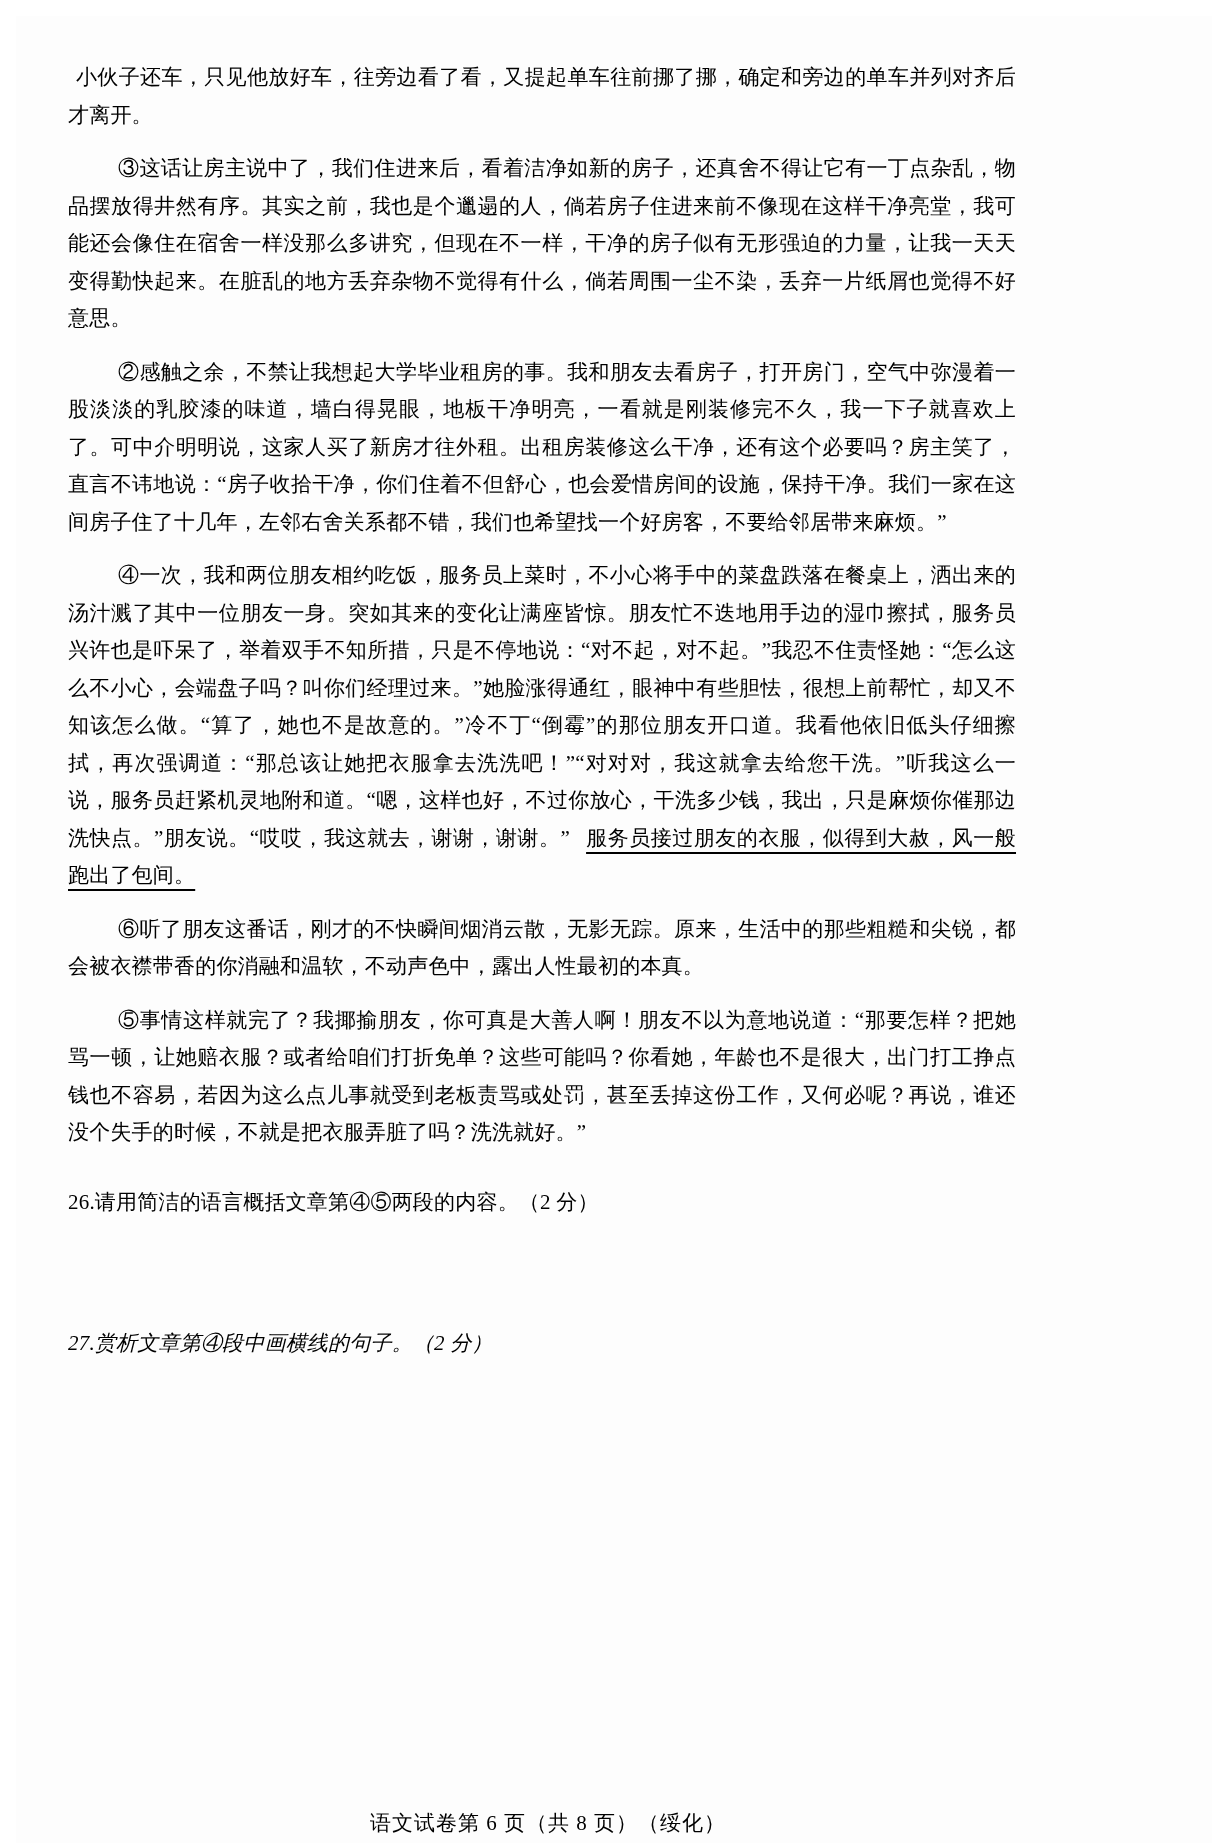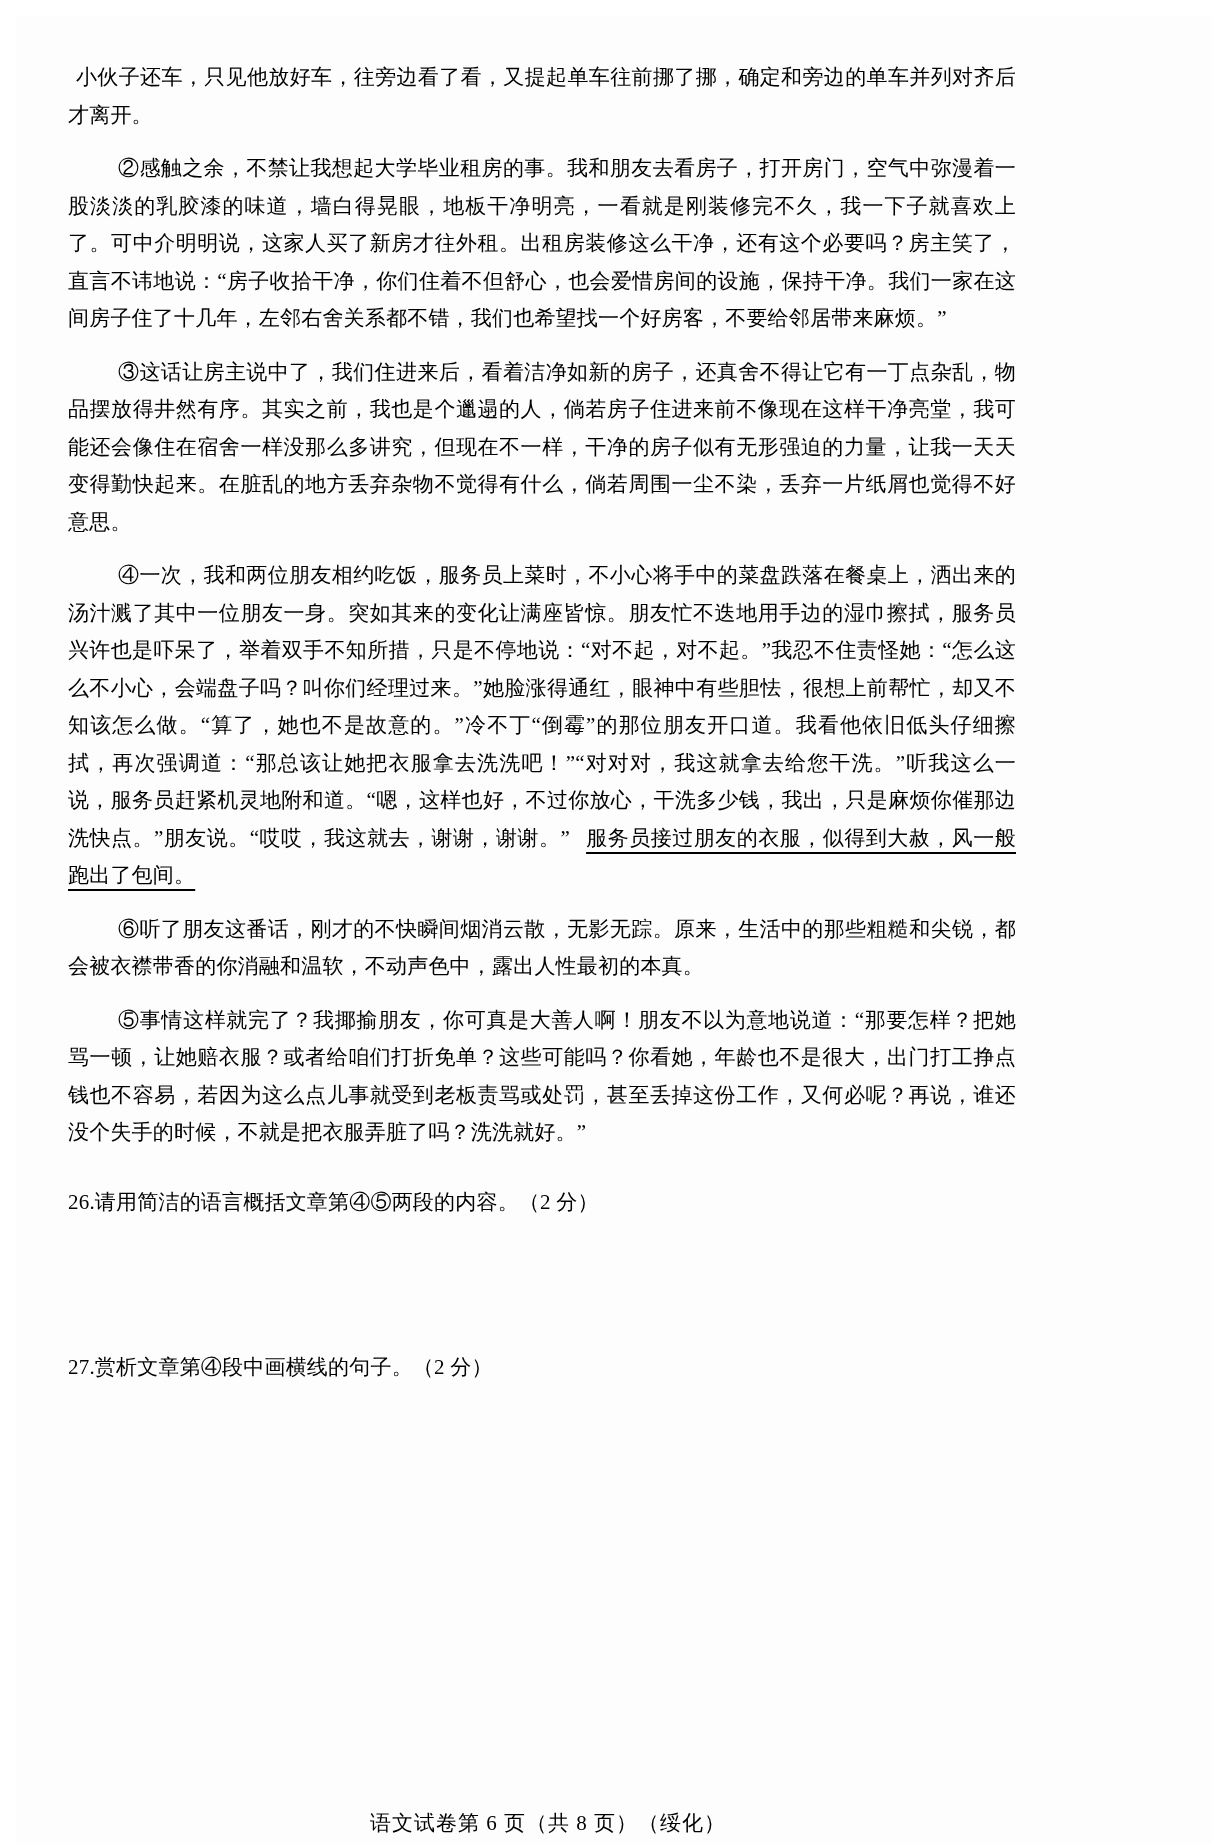--- a/index.html
+++ b/index.html
@@ -25,21 +25,21 @@
   }
   .para { text-align: justify; }
   .para.indent { text-indent: 2em; }
   .underlined {
     text-decoration: underline;
     text-underline-offset: 7px;
     text-decoration-thickness: 1.5px;
   }
   .questions { margin-top: 0; }
   .question { text-align: justify; }
-  .question + .question { margin-top: 112px; }
+  .question + .question { margin-top: 88px; font-style: italic; }
   .question.hanging {
     padding-left: 72px;
     text-indent: -72px;
   }
   .page-footer {
     position: absolute;
     left: 0;
     top: 1781px;
     width: 1064px;
     text-align: center;
@@ -48,22 +48,22 @@
     letter-spacing: 1px;
   }
 </style>
 </head>
 <body>
 
 <div class="page">
   <div class="content">
     <div id="passage">
         <p class="para"><span>小伙子还车，只见他放好车，往旁边看了看，又提起单车往前挪了挪，确定和旁边的单车并列对齐后才离开。</span></p>
+        <p class="para indent"><span>③这话让房主说中了，我们住进来后，看着洁净如新的房子，还真舍不得让它有一丁点杂乱，物品摆放得井然有序。其实之前，我也是个邋遢的人，倘若房子住进来前不像现在这样干净亮堂，我可能还会像住在宿舍一样没那么多讲究，但现在不一样，干净的房子似有无形强迫的力量，让我一天天变得勤快起来。在脏乱的地方丢弃杂物不觉得有什么，倘若周围一尘不染，丢弃一片纸屑也觉得不好意思。</span></p>
         <p class="para indent"><span>②感触之余，不禁让我想起大学毕业租房的事。我和朋友去看房子，打开房门，空气中弥漫着一股淡淡的乳胶漆的味道，墙白得晃眼，地板干净明亮，一看就是刚装修完不久，我一下子就喜欢上了。可中介明明说，这家人买了新房才往外租。出租房装修这么干净，还有这个必要吗？房主笑了，直言不讳地说：“房子收拾干净，你们住着不但舒心，也会爱惜房间的设施，保持干净。我们一家在这间房子住了十几年，左邻右舍关系都不错，我们也希望找一个好房客，不要给邻居带来麻烦。”</span></p>
-        <p class="para indent"><span>③这话让房主说中了，我们住进来后，看着洁净如新的房子，还真舍不得让它有一丁点杂乱，物品摆放得井然有序。其实之前，我也是个邋遢的人，倘若房子住进来前不像现在这样干净亮堂，我可能还会像住在宿舍一样没那么多讲究，但现在不一样，干净的房子似有无形强迫的力量，让我一天天变得勤快起来。在脏乱的地方丢弃杂物不觉得有什么，倘若周围一尘不染，丢弃一片纸屑也觉得不好意思。</span></p>
         <p class="para indent"><span>④一次，我和两位朋友相约吃饭，服务员上菜时，不小心将手中的菜盘跌落在餐桌上，洒出来的汤汁溅了其中一位朋友一身。突如其来的变化让满座皆惊。朋友忙不迭地用手边的湿巾擦拭，服务员兴许也是吓呆了，举着双手不知所措，只是不停地说：“对不起，对不起。”我忍不住责怪她：“怎么这么不小心，会端盘子吗？叫你们经理过来。”她脸涨得通红，眼神中有些胆怯，很想上前帮忙，却又不知该怎么做。“算了，她也不是故意的。”冷不丁“倒霉”的那位朋友开口道。我看他依旧低头仔细擦拭，再次强调道：“那总该让她把衣服拿去洗洗吧！”“对对对，我这就拿去给您干洗。”听我这么一说，服务员赶紧机灵地附和道。“嗯，这样也好，不过你放心，干洗多少钱，我出，只是麻烦你催那边洗快点。”朋友说。“哎哎，我这就去，谢谢，谢谢。”</span><span class="underlined">服务员接过朋友的衣服，似得到大赦，风一般跑出了包间。</span></p>
         <p class="para indent"><span>⑥听了朋友这番话，刚才的不快瞬间烟消云散，无影无踪。原来，生活中的那些粗糙和尖锐，都会被衣襟带香的你消融和温软，不动声色中，露出人性最初的本真。</span></p>
         <p class="para indent"><span>⑤事情这样就完了？我揶揄朋友，你可真是大善人啊！朋友不以为意地说道：“那要怎样？把她骂一顿，让她赔衣服？或者给咱们打折免单？这些可能吗？你看她，年龄也不是很大，出门打工挣点钱也不容易，若因为这么点儿事就受到老板责骂或处罚，甚至丢掉这份工作，又何必呢？再说，谁还没个失手的时候，不就是把衣服弄脏了吗？洗洗就好。”</span></p>
       </div>
     <div id="questions" class="questions">
         <p class="question">26.请用简洁的语言概括文章第④⑤两段的内容。（2 分）</p>
         <p class="question">27.赏析文章第④段中画横线的句子。（2 分）</p>
       </div>
   </div>
   <div class="page-footer">语文试卷第 6 页（共 8 页）（绥化）</div>

